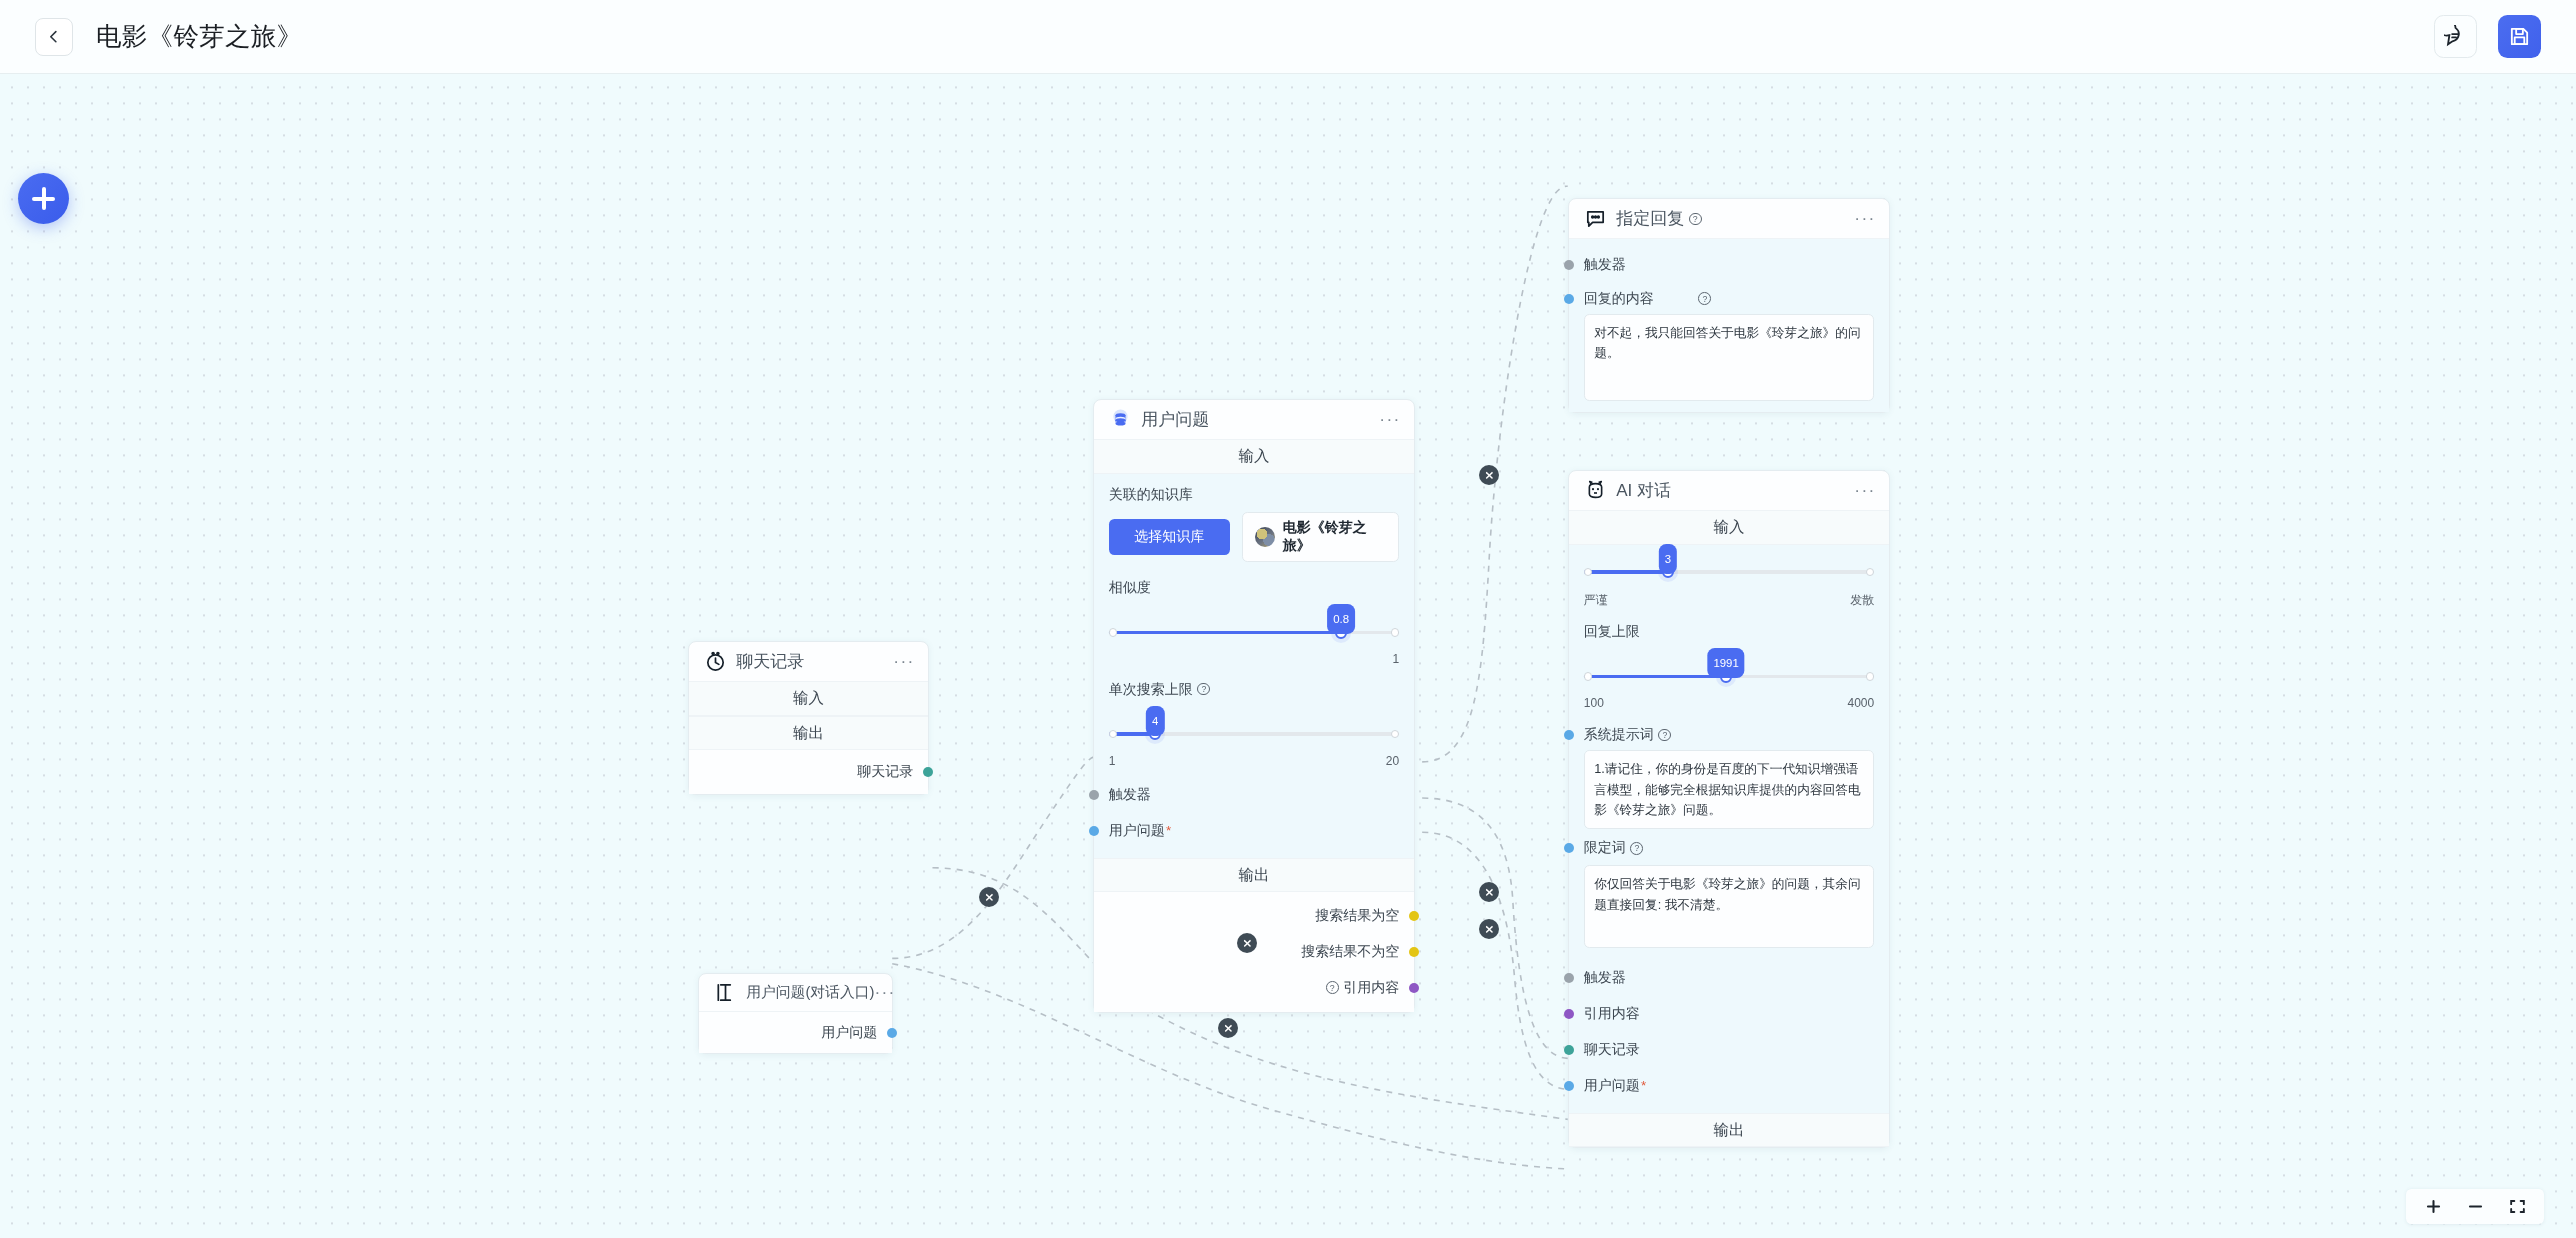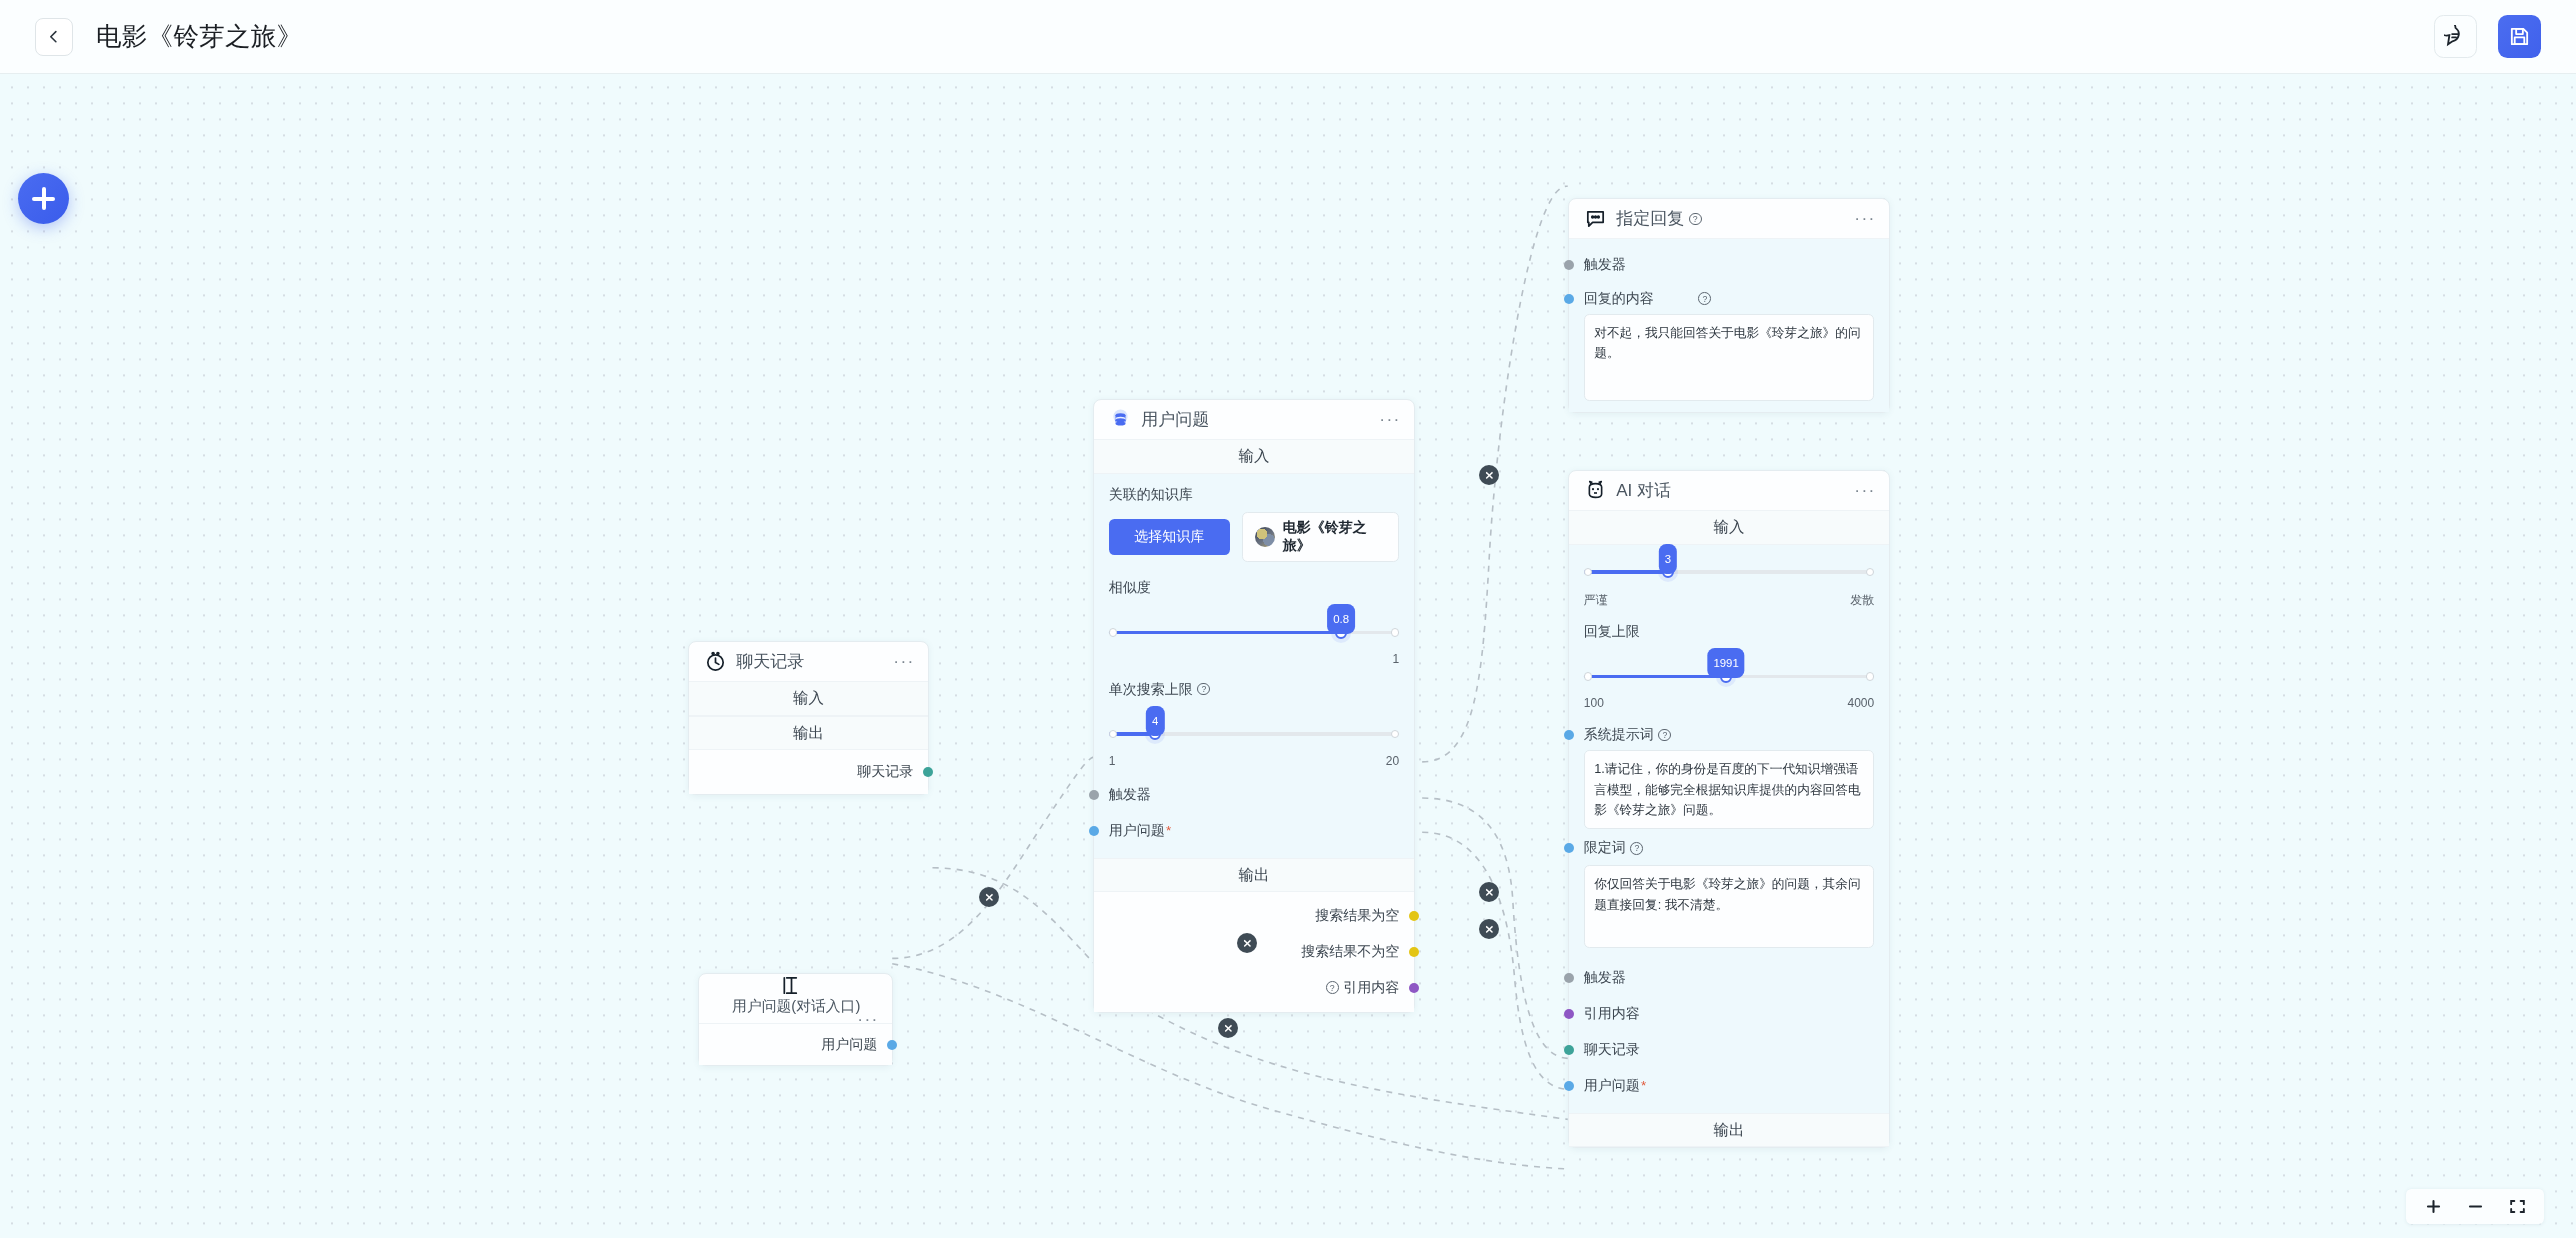--- a/index.html
+++ b/index.html
@@ -340,21 +340,21 @@
     <div class="sec-label out">输出</div>
     <div class="body plain" style="padding-top:4px;padding-bottom:4px;">
       <div class="port-row right">
         <span>聊天记录</span>
         <span class="port r p-teal"></span>
       </div>
     </div>
   </div>
 
   <div class="node" style="left:698px; top:899px; width:195px;">
-    <div class="node-head" style="height:50px;flex-direction:column;">
+    <div class="node-head" style="height:38px;">
       <span class="nh-icon">
         <svg viewBox="0 0 24 24" fill="none" stroke="#16202a" stroke-width="1.8" stroke-linecap="round">
           <path d="M7 4h10"></path>
             <path d="M7 20h10"></path>
             <path d="M12 4v16"></path>
           <path d="M4.5 4v16"></path>
         </svg>
       </span>
       <span class="node-title" style="font-size:14.8px;">用户问题(对话入口)</span>
       <span class="dots">···</span>

